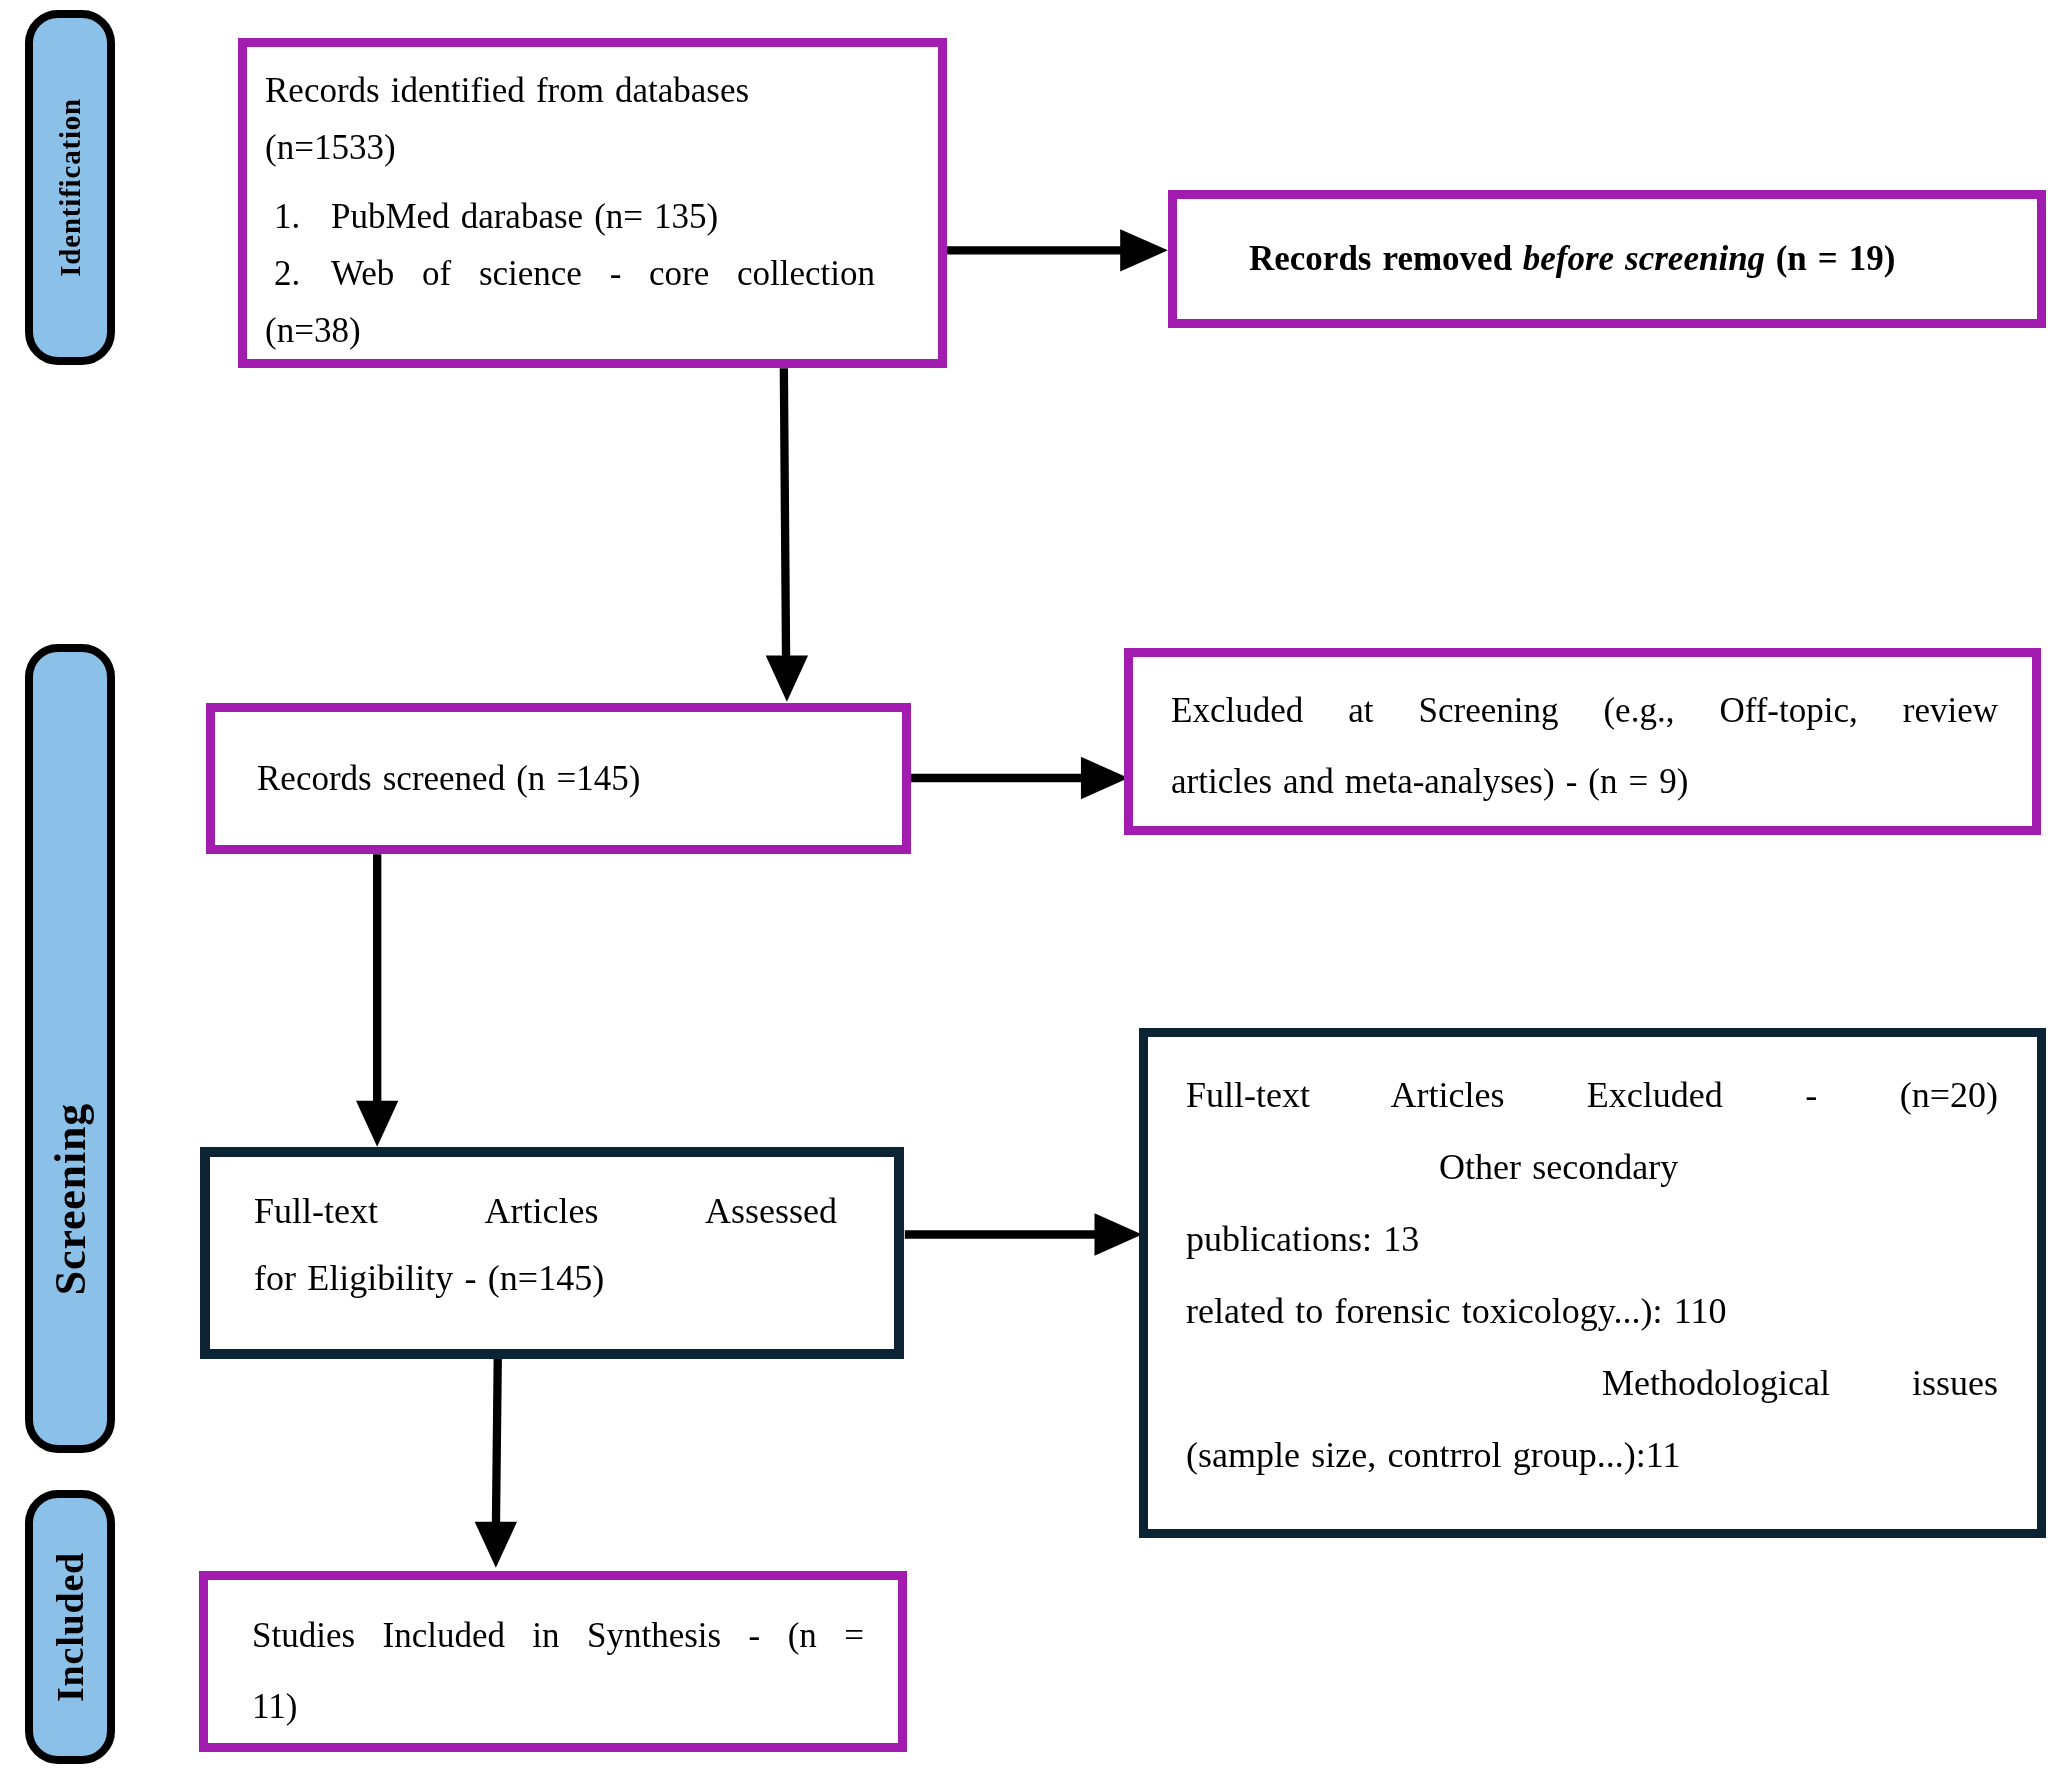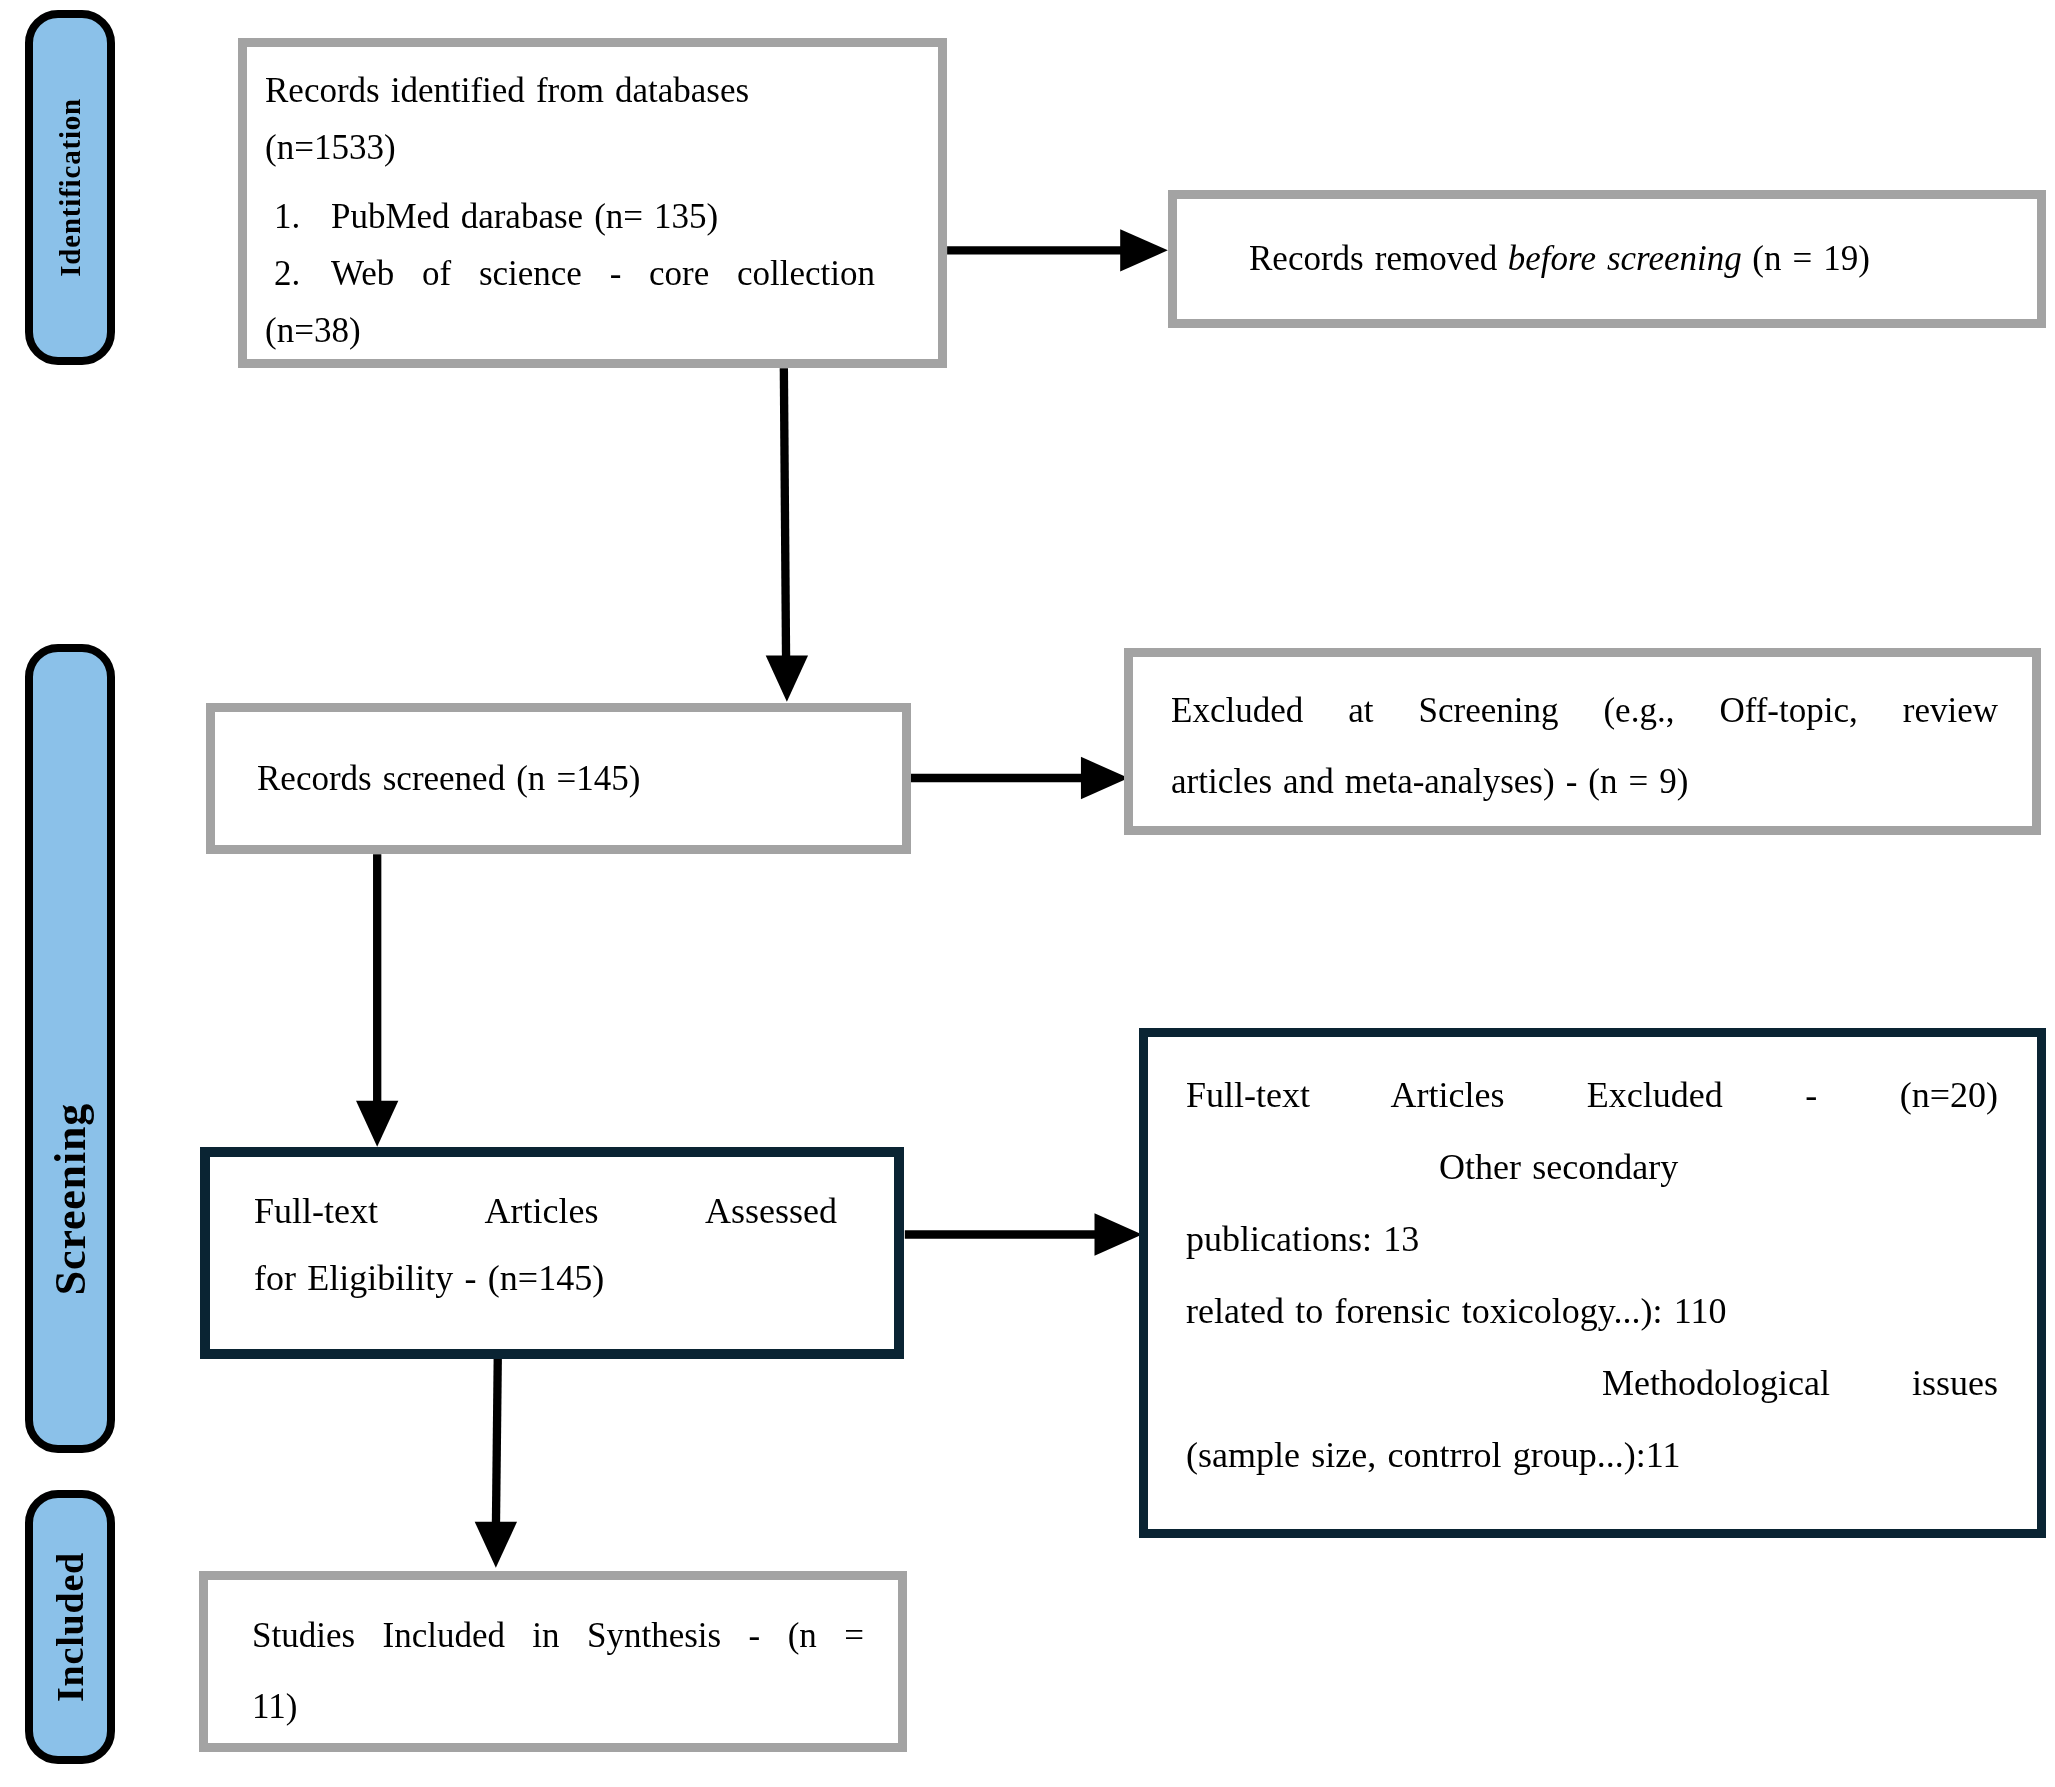--- a/index.html
+++ b/index.html
@@ -21,37 +21,37 @@
   #tab-identification { top:9.8px;  height:355px; }
   #tab-identification .vlabel { font-size:29px; }
   #tab-screening      { top:644px; height:809px; }
   #tab-screening .vlabel { font-size:44px; margin-top:302px; }
   #tab-included       { top:1490px; height:274px; }
   #tab-included .vlabel { font-size:38px; }
 
   
   .box {
     position:absolute; box-sizing:border-box; background:#fff;
-    border:9px solid #a3a3a3; word-spacing:2.3px;
+    border:9px solid #a21caf; word-spacing:2.3px;
   }
   .box.navy { border-color:#0A2433; }
   .line { display:block; }
   .jl { text-align:justify; text-align-last:justify; }
 
   #box-identified {
     left:238px; top:38px; width:709px; height:330px;
     padding:15px 21px 0 18px; font-size:35px; line-height:57px;
   }
   #box-identified .list { margin-top:12px; }
   #box-identified .row { display:flex; }
   #box-identified .num { flex:none; width:57px; padding-left:9px; }
 
   #box-removed {
     left:1168px; top:190px; width:878px; height:138px;
-    display:flex; align-items:center; padding-left:72px; font-size:35px;
+    display:flex; align-items:center; padding-left:72px; font-size:35px;font-weight:bold;
   }
   #box-removed .it { font-style:italic; margin:0 10.6px; }
 
   #box-screened {
     left:206px; top:703px; width:705px; height:151px;
     display:flex; align-items:center; padding-left:42px; font-size:35px;text-align:center;
   }
 
   #box-excluded-screening {
     left:1124px; top:648px; width:917px; height:187px;

